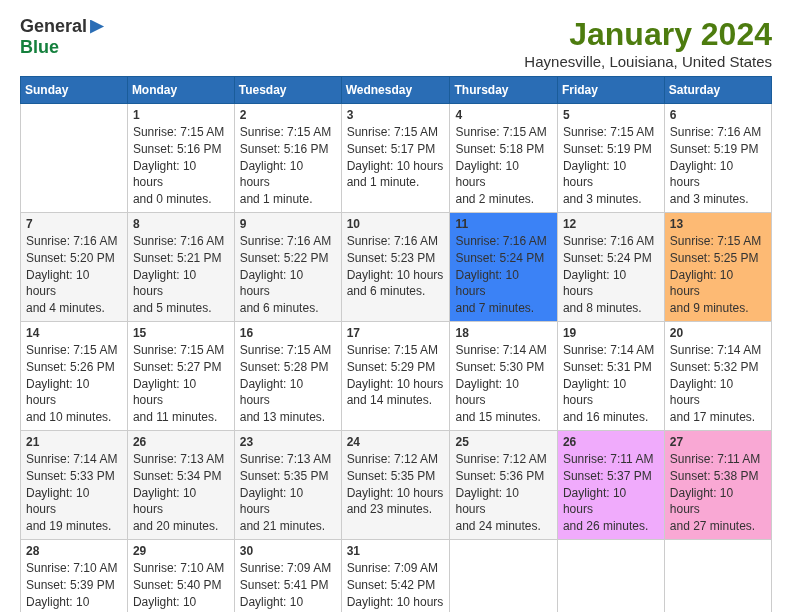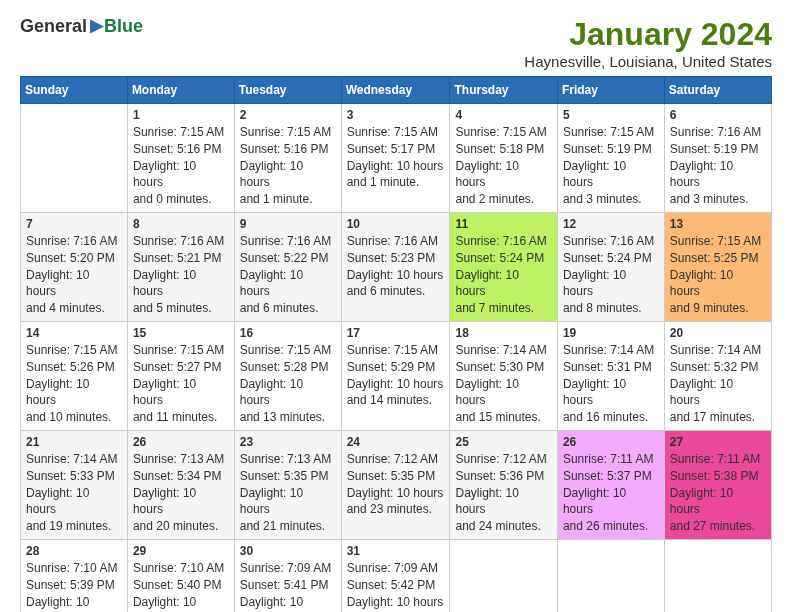--- a/index.html
+++ b/index.html
@@ -93,21 +93,21 @@
     .empty-cell {
       background: #fff !important;
     }
     .logo-wrapper {
       display: flex;
       flex-direction: row;
       align-items: center;
     }
     .logo-text-wrapper {
       display: flex;
-      flex-direction: row;
+      flex-direction: column;
     }
     .logo-line1 {
       display: flex;
       align-items: center;
     }
   </style>
 </head>
 <body>
 
 <div class="container">
@@ -207,21 +207,21 @@
 Daylight: 10 hours
 and 6 minutes.</div>
           </td>
           <td style="background: rgb(245, 245, 245); margin-top: 46px;">
             <span class="day-num">10</span>
             <div class="day-info" style="white-space: pre-line;">Sunrise: 7:16 AM
 Sunset: 5:23 PM
 Daylight: 10 hours
 and 6 minutes.</div>
           </td>
-          <td style="background: #bef264;">
+          <td style="background: #3b82f6;">
             <span class="day-num">11</span>
             <div class="day-info" style="white-space: pre-line;">Sunrise: 7:16 AM
 Sunset: 5:24 PM
 Daylight: 10 hours
 and 7 minutes.</div>
           </td>
           <td style="background: rgb(245, 245, 245);">
             <span class="day-num">12</span>
             <div class="day-info" style="white-space: pre-line;">Sunrise: 7:16 AM
 Sunset: 5:24 PM
@@ -323,21 +323,21 @@
 Daylight: 10 hours
 and 24 minutes.</div>
           </td>
           <td style="background: #f0abfc;">
             <span class="day-num">26</span>
             <div class="day-info" style="white-space: pre-line;">Sunrise: 7:11 AM
 Sunset: 5:37 PM
 Daylight: 10 hours
 and 26 minutes.</div>
           </td>
-          <td style="background: #ec4899; margin-left: 36px;">
+          <td style="background: #f9a8d4; margin-left: 36px;">
             <span class="day-num">27</span>
             <div class="day-info" style="white-space: pre-line;">Sunrise: 7:11 AM
 Sunset: 5:38 PM
 Daylight: 10 hours
 and 27 minutes.</div>
           </td>
         </tr>
         <tr>
           <td>
             <span class="day-num">28</span>

